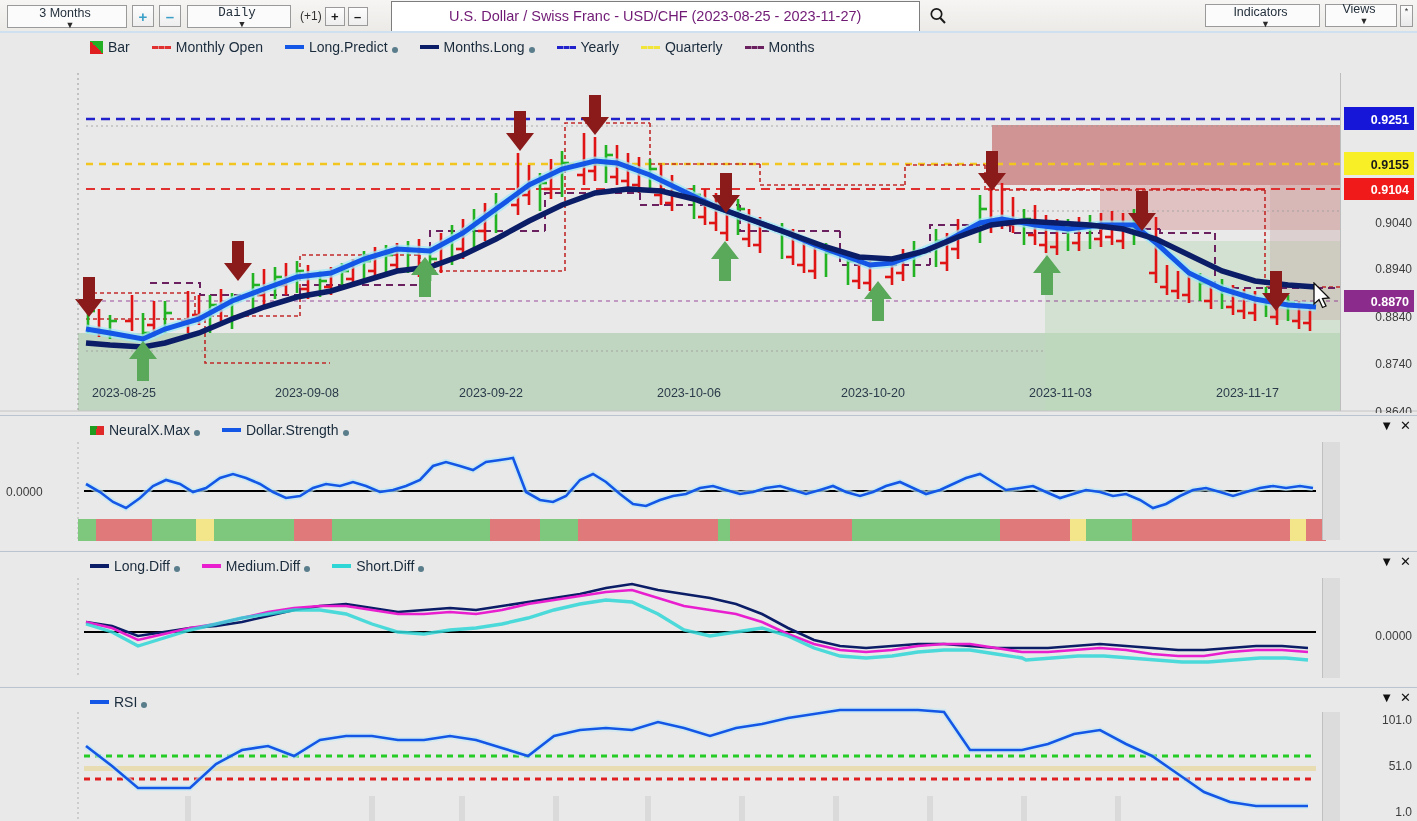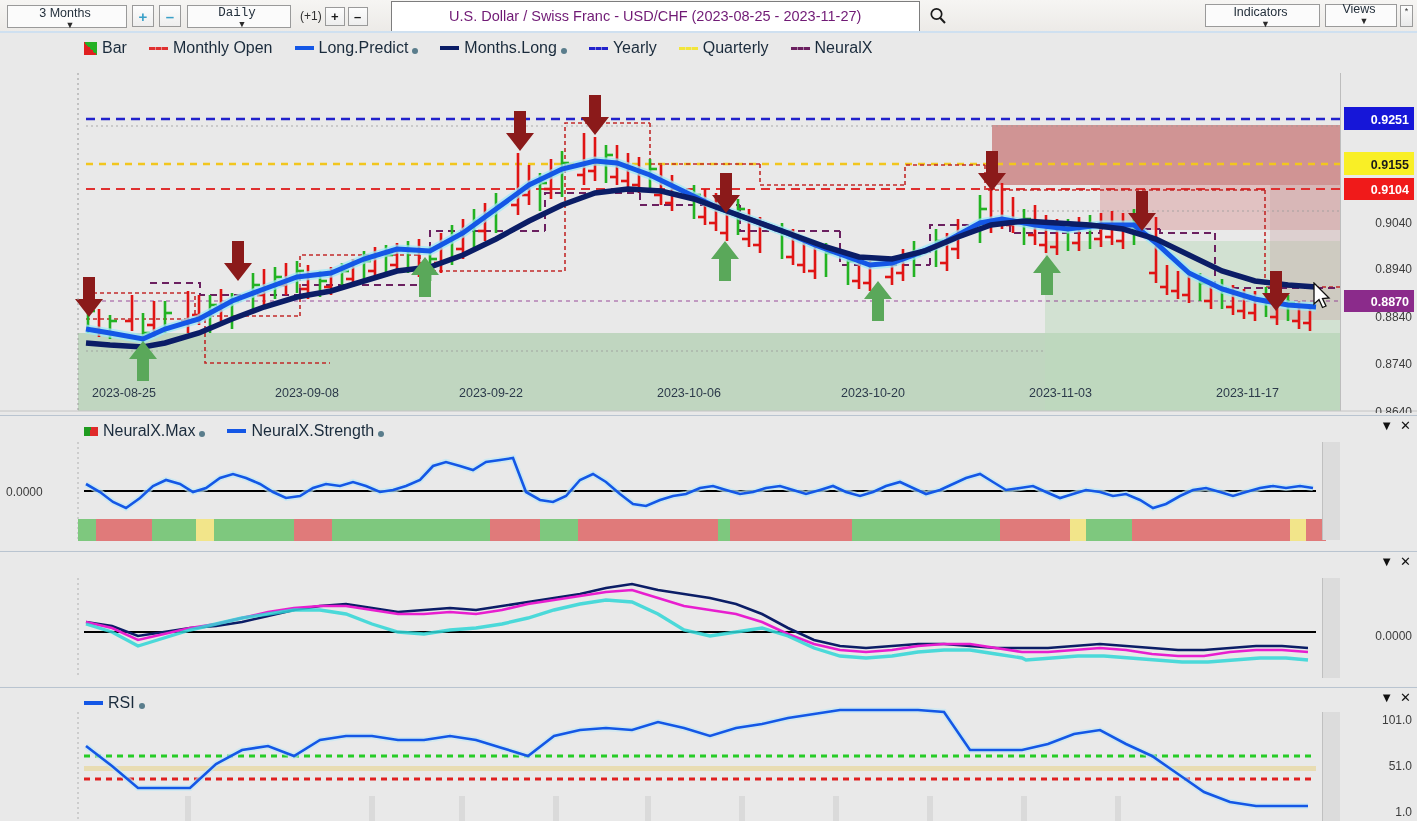--- a/index.html
+++ b/index.html
@@ -54,22 +54,22 @@
     background: linear-gradient(#fdfdfd,#e9e9e9); border: 1px solid #9a9a9a;
     font-size: 9px; color: #333; display:flex; align-items:flex-start; justify-content:center;}
 
   
   .panel { position: absolute; left: 0; background: #e9e9e9; border-top: 1px solid #b9c4d0; }
   .panel-main { top: 33px; width: 1417px; height: 380px; border-top: none; }
   .panel-2 { top: 415px; width: 1417px; height: 134px; text-align: right; }
   .panel-3 { top: 551px; width: 1417px; height: 134px; }
   .panel-4 { top: 687px; width: 1417px; height: 134px; }
 
-  .legend { position: absolute; left: 84px; top: 6px; display: flex; align-items: center;
-    font-size: 16px; color: #1a2b3c; z-index: 6; }
+  .legend { position: absolute; left: 90px; top: 6px; display: flex; align-items: center;
+    font-size: 14px; color: #1a2b3c; z-index: 6; }
   .leg-item { display: flex; align-items: center; margin-right: 22px; white-space: nowrap; }
   .leg-item .lbl { margin-left: 5px; }
   .leg-dot { width: 6px; height: 6px; border-radius: 50%; background: #5a7d8c;
     margin-left: 4px; margin-top: 6px; }
   .swatch-line { width: 19px; height: 4px; }
   .swatch-dash { width: 19px; height: 0; border-top: 3px dashed; }
   .swatch-bar { width: 13px; height: 13px; background:
      linear-gradient(45deg, #e02020 0 50%, #24b024 50% 100%); }
   .swatch-nx { width: 14px; height: 9px; background:
      linear-gradient(100deg, #1f9b1f 0 45%, #e02a2a 45% 100%); }
@@ -153,21 +153,21 @@
     <div class="leg-item">
       <span class="swatch-dash" style="border-color:#2222cc"></span>
       <span class="lbl">Yearly</span>
     </div>
     <div class="leg-item">
       <span class="swatch-dash" style="border-color:#f2e53a"></span>
       <span class="lbl">Quarterly</span>
     </div>
     <div class="leg-item">
       <span class="swatch-dash" style="border-color:#6b2060"></span>
-      <span class="lbl">NeuralX</span>
+      <span class="lbl">Months</span>
     </div>
   </div>
 
   <svg class="plot-svg" width="1417" height="380">
     <rect x="0" y="0" width="1417" height="380" fill="#e9e9e9"></rect>
 
     <rect x="78" y="40" width="1262" height="338" fill="#e9e9e9"></rect>
 
     <rect x="78" y="300" width="1262" height="78" fill="#9ec79e" opacity="0.55"></rect>
     <rect x="1045" y="208" width="295" height="170" fill="#bcd9bc" opacity="0.5"></rect>
@@ -511,21 +511,21 @@
 
 <div class="panel panel-2">
   <div class="legend">
     <div class="leg-item">
       <span class="swatch-nx"></span>
       <span class="lbl">NeuralX.Max</span>
       <span class="leg-dot"></span>
     </div>
     <div class="leg-item">
       <span class="swatch-line" style="background:#1457e6"></span>
-      <span class="lbl">NeuralX.Strength</span>
+      <span class="lbl">Dollar.Strength</span>
       <span class="leg-dot"></span>
     </div>
   </div>
   <div class="panel-ctrl">
     <span class="c">▼</span>
     <span class="c">✕</span>
   </div>
 
   <svg class="plot-svg" width="1417" height="134">
     <rect width="1417" height="134" fill="#e9e9e9"></rect>
@@ -573,20 +573,37 @@
       <rect x="1132" y="103" width="158" height="22" fill="#e07a7a"></rect>
       <rect x="1290" y="103" width="16" height="22" fill="#f2e58a"></rect>
       <rect x="1306" y="103" width="20" height="22" fill="#e07a7a"></rect>
     </g>
     <text class="axis-lbl" x="6" y="80">0.0000</text>
   </svg>
   <div class="scrollbar" style="right:77px; top:26px; width:18px; height:98px;"></div>
 </div>
 
 <div class="panel panel-3">
+  <div class="legend">
+    <div class="leg-item">
+      <span class="swatch-line" style="background:#0b1d66"></span>
+      <span class="lbl">Long.Diff</span>
+      <span class="leg-dot"></span>
+    </div>
+    <div class="leg-item">
+      <span class="swatch-line" style="background:#e81ecf"></span>
+      <span class="lbl">Medium.Diff</span>
+      <span class="leg-dot"></span>
+    </div>
+    <div class="leg-item">
+      <span class="swatch-line" style="background:#2fd6d6"></span>
+      <span class="lbl">Short.Diff</span>
+      <span class="leg-dot"></span>
+    </div>
+  </div>
   <div class="panel-ctrl">
     <span class="c">▼</span>
     <span class="c">✕</span>
   </div>
 
   <svg class="plot-svg" width="1417" height="134">
     <rect width="1417" height="134" fill="#e9e9e9"></rect>
     <line x1="78" y1="26" x2="78" y2="126" stroke="#b0b0b0" stroke-dasharray="2,3"></line>
     <line x1="84" y1="80" x2="1316" y2="80" stroke="#000" stroke-width="2.2"></line>
 

